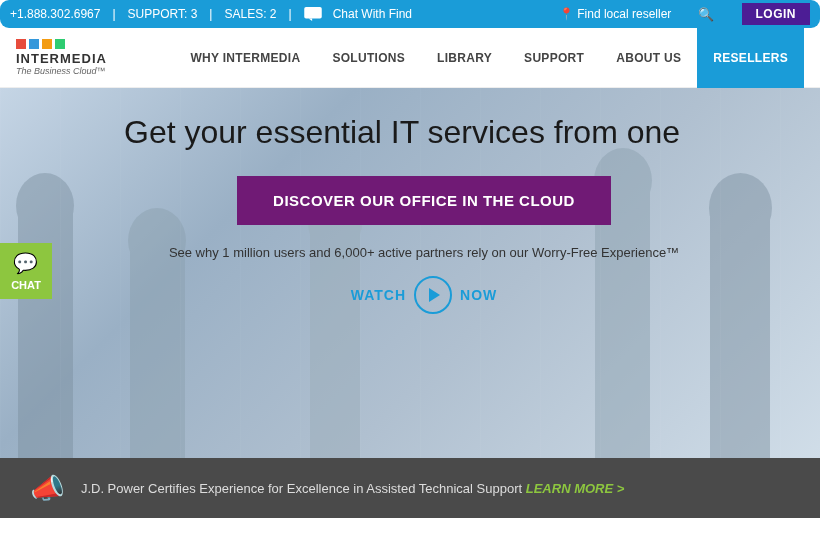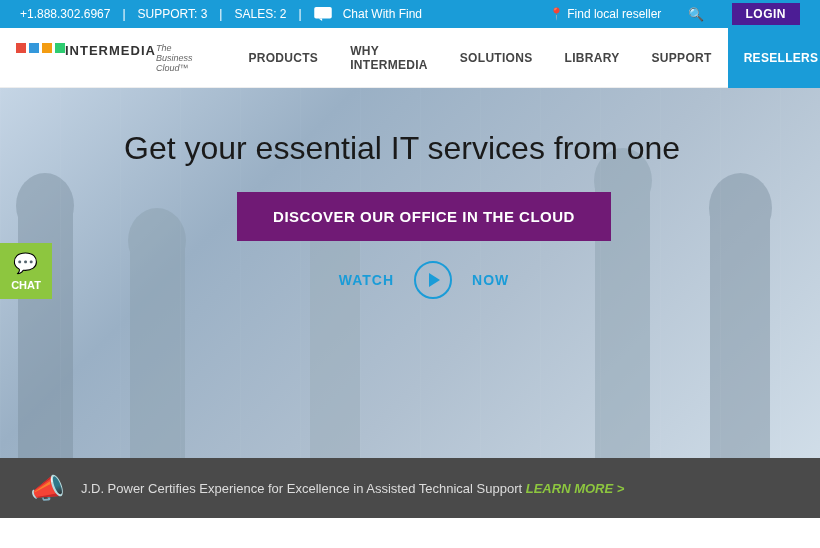--- a/index.html
+++ b/index.html
@@ -5,22 +5,23 @@
     * { margin: 0; padding: 0; box-sizing: border-box; }
     body { width: 820px; height: 548px; font-family: Arial, sans-serif; overflow: hidden; }
 
     
     #top-bar {
       background: #1a9cd8;
       color: white;
       font-size: 12px;
       height: 28px;
       display: flex;
-      padding: 0 20px;
+      padding: 0 10px;
       justify-content: space-between;
+      border-radius: 9px;
     }
     #top-bar-left {
       display: flex;
       align-items: center;
       gap: 8px;
     }
     #top-bar-left span { color: white; }
     .separator { color: rgba(255,255,255,0.5); margin: 0 4px; }
     .chat-icon-svg {
       display: inline-block;
@@ -50,21 +51,21 @@
     #nav {
       background: white;
       height: 60px;
       display: flex;
       align-items: center;
       padding: 0 16px;
       border-bottom: 1px solid #eee;
     }
     #logo {
       display: flex;
-      flex-direction: row;
+      flex-direction: column;
       margin-right: 40px;
     }
     #logo-bars {
       display: flex;
       gap: 3px;
       margin-bottom: 2px;
     }
     .logo-bar {
       width: 10px;
       height: 10px;
@@ -114,21 +115,21 @@
     }
     #hero-bg {
       position: absolute;
       inset: 0;
       background: linear-gradient(135deg, #c5d5e5 0%, #9ab0c5 30%, #b0c0d0 60%, #d0dde8 100%);
     }
     #hero-content {
       position: relative;
       z-index: 10;
       text-align: center;
-      padding-top: 40px;
+      padding-top: 24px;
       margin-left: 28px;
     }
     #hero-headline {
       font-size: 32px;
       font-weight: 300;
       color: #1a1a1a;
       line-height: 1.25;
       max-width: 720px;
       margin: 0 auto 24px;
       text-align: left;
@@ -148,21 +149,21 @@
     }
     #hero-subtext {
       font-size: 13px;
       color: #333;
       margin-bottom: 16px;
     }
     #watch-row {
       display: flex;
       align-items: center;
       justify-content: center;
-      gap: 20px;
+      gap: 8px;
     }
     #watch-label, #now-label {
       font-size: 14px;
       color: #1a9cd8;
       font-weight: bold;
       letter-spacing: 1px;
       cursor: pointer;
     }
     #play-btn {
       width: 38px;
@@ -253,25 +254,25 @@
     <div id="logo-bars">
       <div class="logo-bar" style="background:#e74c3c;"></div>
       <div class="logo-bar" style="background:#3498db;"></div>
       <div class="logo-bar" style="background:#f39c12;"></div>
       <div class="logo-bar" style="background:#2ecc71;"></div>
     </div>
     <span id="logo-name">INTERMEDIA</span>
     <span id="logo-tagline">The Business Cloud™</span>
   </div>
   <div id="nav-links">
-    <div class="nav-item">PRODUCTS</div>
     <div class="nav-item">WHY INTERMEDIA</div>
     <div class="nav-item">SOLUTIONS</div>
     <div class="nav-item">LIBRARY</div>
     <div class="nav-item">SUPPORT</div>
+    <div class="nav-item">ABOUT US</div>
     <div class="nav-item active">RESELLERS</div>
   </div>
 </div>
 
 <div id="hero">
   <div id="hero-bg">
 
     <div style="position:absolute;inset:0;overflow:hidden;opacity:0.45;">
 
       <div style="position:absolute;left:18px;bottom:0;width:55px;height:280px;background:#7a8e9e;border-radius:28px 28px 0 0;"></div>
@@ -298,20 +299,21 @@
     <span>CHAT</span>
   </div>
 
   <div id="hero-content">
     <div id="hero-headline">
       <span>Get your essential IT services from one</span><br>
     </div>
     <div style="text-align:center;">
       <div id="discover-btn">DISCOVER OUR OFFICE IN THE CLOUD</div>
     </div>
+    <div id="hero-subtext">See why 1 million users and 6,000+ active partners rely on our Worry-Free Experience™</div>
     <div id="watch-row">
       <span id="watch-label">WATCH</span>
       <div id="play-btn">
         <svg width="14" height="16" viewBox="0 0 14 16">
           <polygon points="2,1 13,8 2,15" fill="#1a9cd8"></polygon>
         </svg>
       </div>
       <span id="now-label">NOW</span>
     </div>
   </div>

